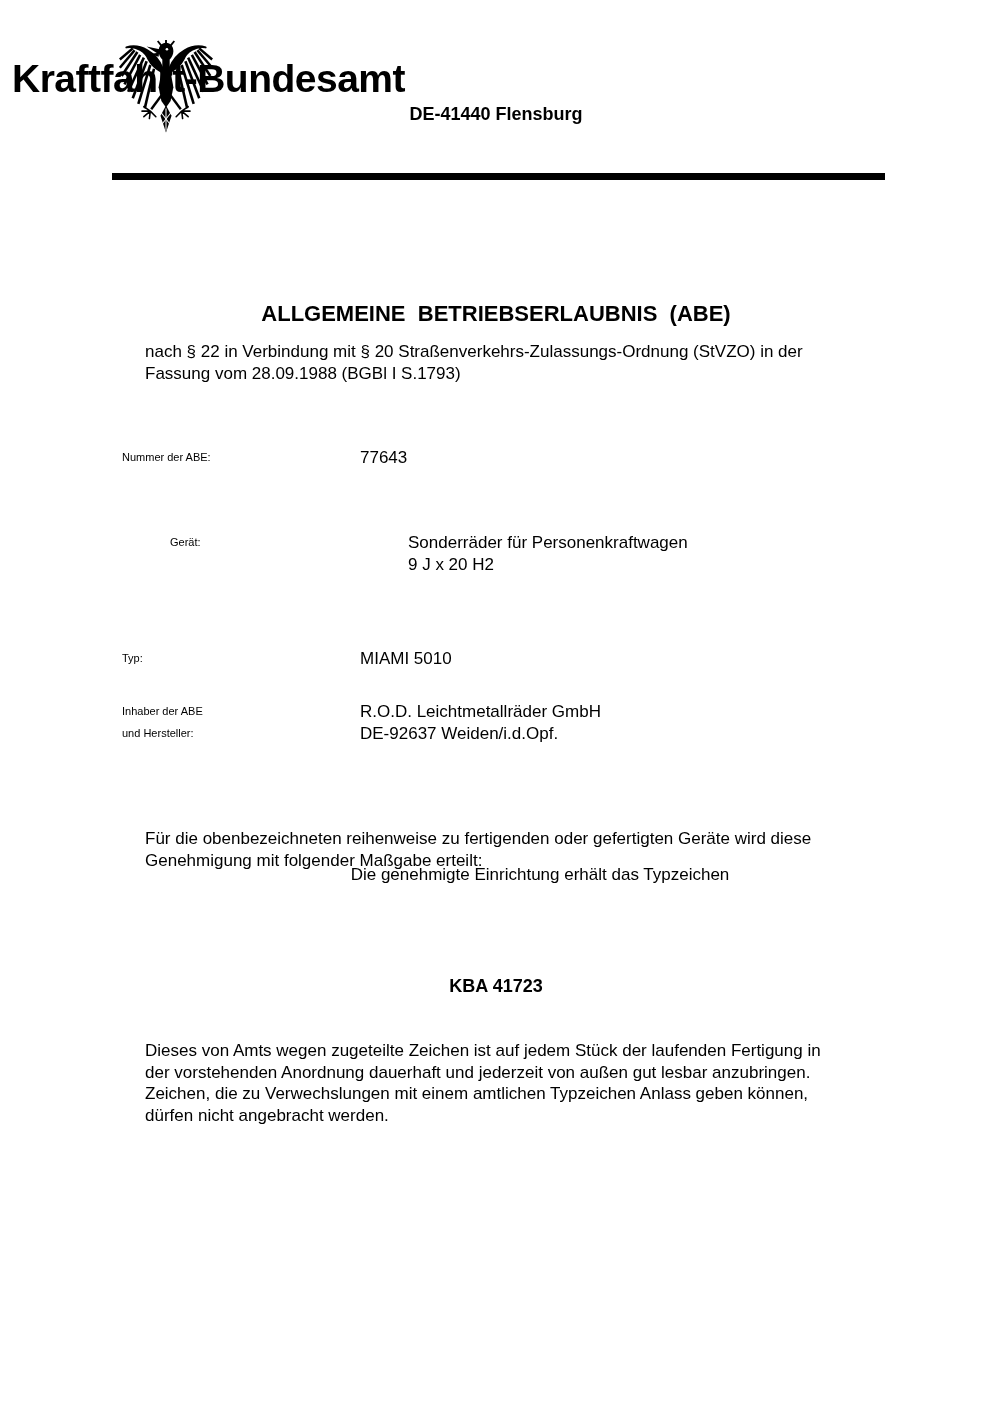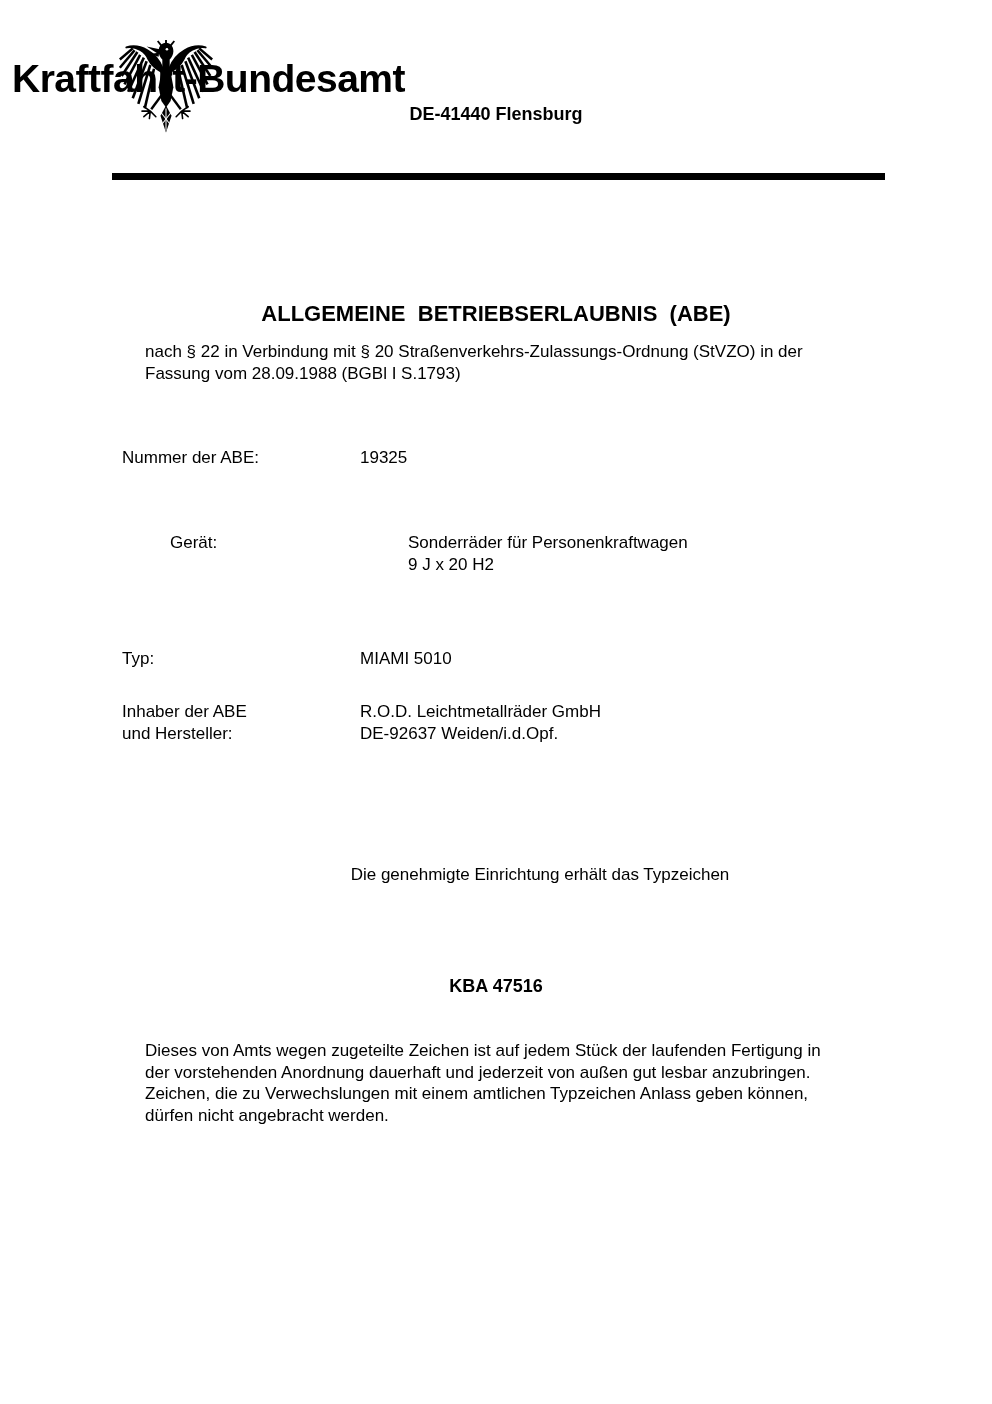--- a/index.html
+++ b/index.html
@@ -82,21 +82,21 @@
     left: 0;
     width: 100%;
     text-align: center;
     font-size: 18px;
     font-weight: bold;
     white-space: pre;
   }
   .field-label {
     position: absolute;
     left: 122px;
-    font-size: 17px;
+    font-size: 11px;
     line-height: 21.5px;
     white-space: pre-line;
   }
   .field-value {
     position: absolute;
     left: 360px;
     font-size: 17px;
     line-height: 21.5px;
     white-space: pre-line;
   }
@@ -163,37 +163,39 @@
   <div class="agency-name">Kraftfahrt-Bundesamt</div>
   <div class="agency-address">DE-41440 Flensburg</div>
   <div class="header-rule"></div>
 
   <div class="doc-title">ALLGEMEINE  BETRIEBSERLAUBNIS  (ABE)</div>
 
   <div class="para para-legal">nach § 22 in Verbindung mit § 20 Straßenverkehrs-Zulassungs-Ordnung (StVZO) in der
 Fassung vom 28.09.1988 (BGBl I S.1793)</div>
 
   <div class="field-label row-1">Nummer der ABE:</div>
-  <div class="field-value row-1">19325</div>
+  <div class="field-value row-1">77643</div>
 
   <div class="field-label row-2">Gerät:</div>
   <div class="field-value row-2">Sonderräder für Personenkraftwagen
 9 J x 20 H2</div>
 
   <div class="field-label row-3">Typ:</div>
   <div class="field-value row-3">MIAMI 5010</div>
 
   <div class="field-label row-4">Inhaber der ABE
 und Hersteller:</div>
   <div class="field-value row-4">R.O.D. Leichtmetallräder GmbH
 DE-92637 Weiden/i.d.Opf.</div>
 
+  <div class="para para-grant">Für die obenbezeichneten reihenweise zu fertigenden oder gefertigten Geräte wird diese
+Genehmigung mit folgender Maßgabe erteilt:</div>
 
   <div class="para para-intro">Die genehmigte Einrichtung erhält das Typzeichen</div>
 
-  <div class="type-mark">KBA 47516</div>
+  <div class="type-mark">KBA 41723</div>
 
   <div class="para para-final">Dieses von Amts wegen zugeteilte Zeichen ist auf jedem Stück der laufenden Fertigung in
 der vorstehenden Anordnung dauerhaft und jederzeit von außen gut lesbar anzubringen.
 Zeichen, die zu Verwechslungen mit einem amtlichen Typzeichen Anlass geben können,
 dürfen nicht angebracht werden.</div>
 
 </div>
 
 </body></html>

